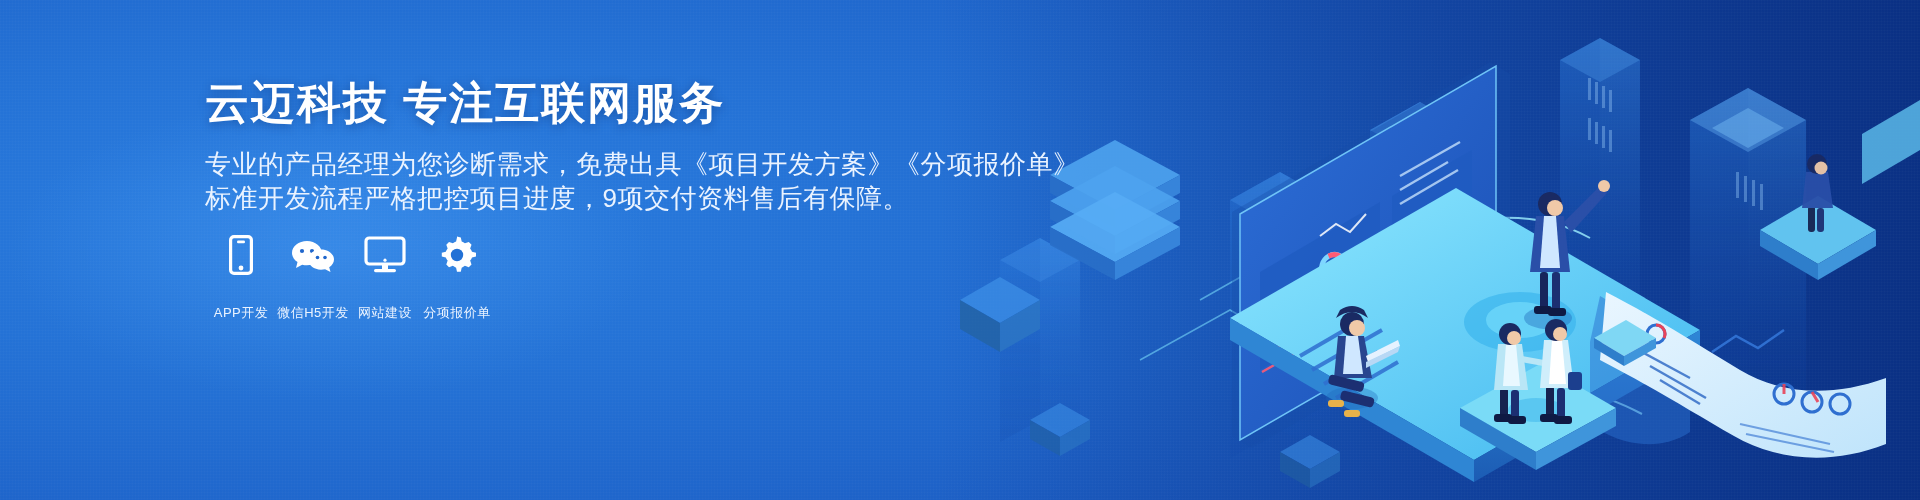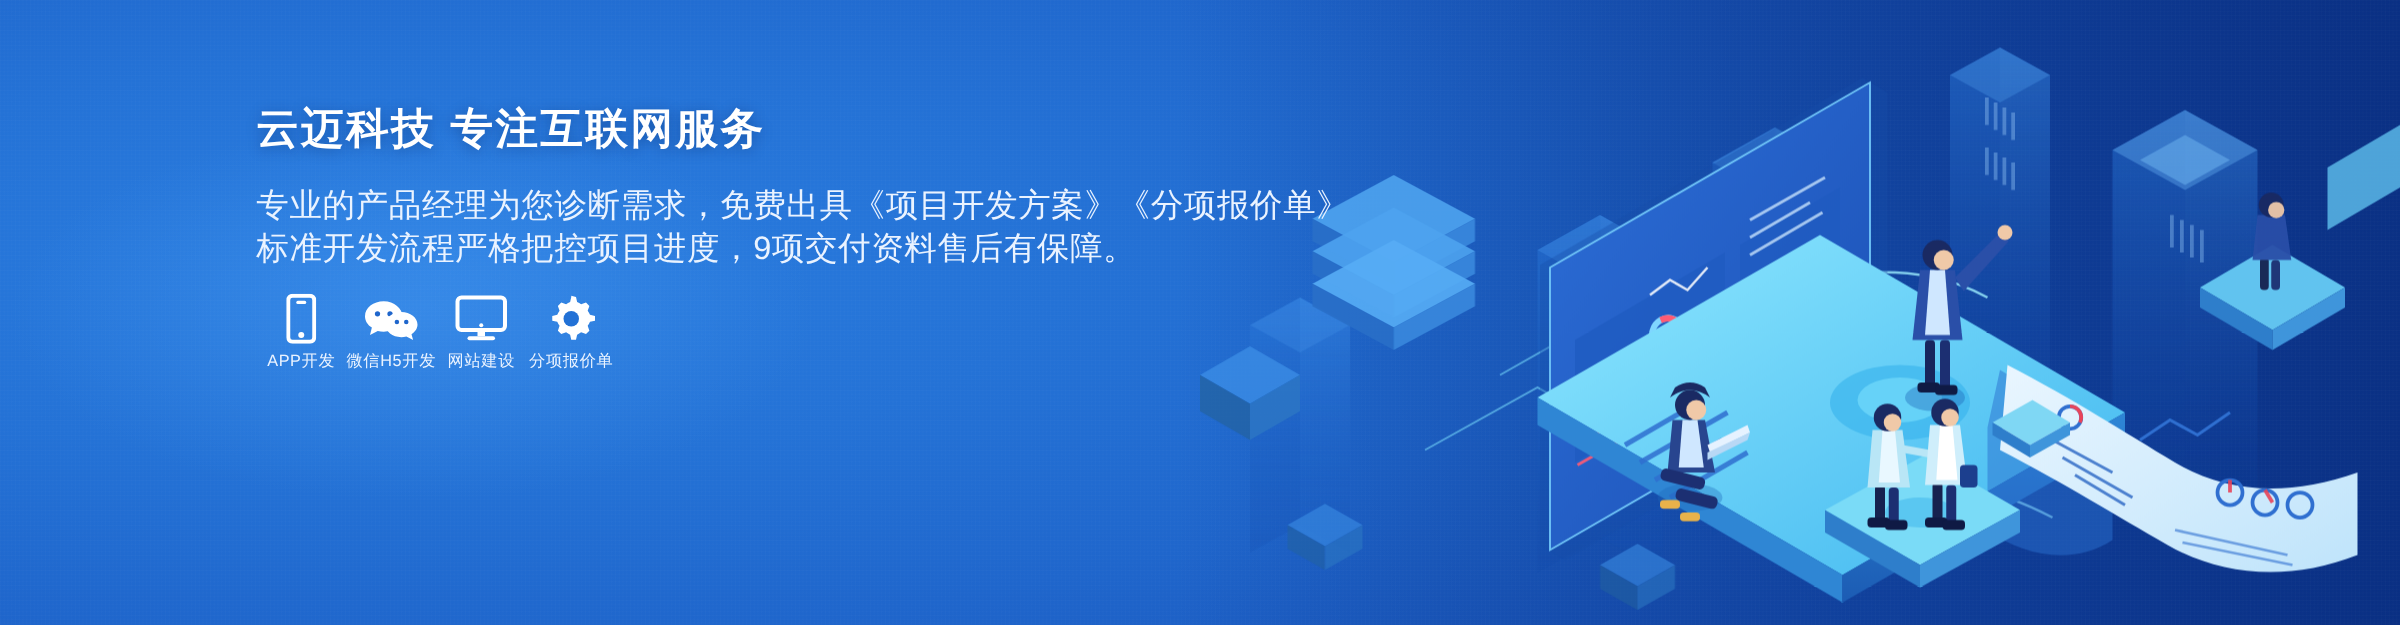--- a/index.html
+++ b/index.html
@@ -28,36 +28,36 @@
       linear-gradient(rgba(255,255,255,0.030) 1px, transparent 1px),
       linear-gradient(90deg, rgba(255,255,255,0.030) 1px, transparent 1px);
     background-size:3px 3px;
     opacity:.5;
   }
 
   
   .content{position:absolute;left:205px;top:0;width:740px;height:500px;}
   .headline{
     position:absolute;top:72px;left:0;
-    font-size:34px;line-height:62px;font-weight:700;color:#ffffff;
+    font-size:44px;line-height:62px;font-weight:700;color:#ffffff;
     letter-spacing:2px;white-space:nowrap;
     text-shadow:0 2px 10px rgba(4,32,90,0.35);
   }
   .sub{
     position:absolute;left:0;
     font-size:26px;line-height:32px;color:#eaf3ff;white-space:nowrap;
     letter-spacing:.5px;font-weight:400;
   }
   .sub1{top:148px;}
   .sub2{top:182px;}
 
   .services{position:absolute;top:232px;left:0;display:flex;gap:0;}
   .svc{width:72px;display:flex;flex-direction:column;align-items:center;}
   .svc .ico{height:46px;display:flex;align-items:center;justify-content:center;}
-  .svc .lbl{margin-top:2px;font-size:13px;color:#eaf3ff;white-space:nowrap;letter-spacing:.5px;}
+  .svc .lbl{margin-top:26px;font-size:13px;color:#eaf3ff;white-space:nowrap;letter-spacing:.5px;}
   .svc svg{display:block;}
 
   
   .illus{position:absolute;right:0;top:0;width:1020px;height:500px;}
   .illus svg{display:block;}
 </style>
 </head>
 <body>
 
 <div class="banner">

